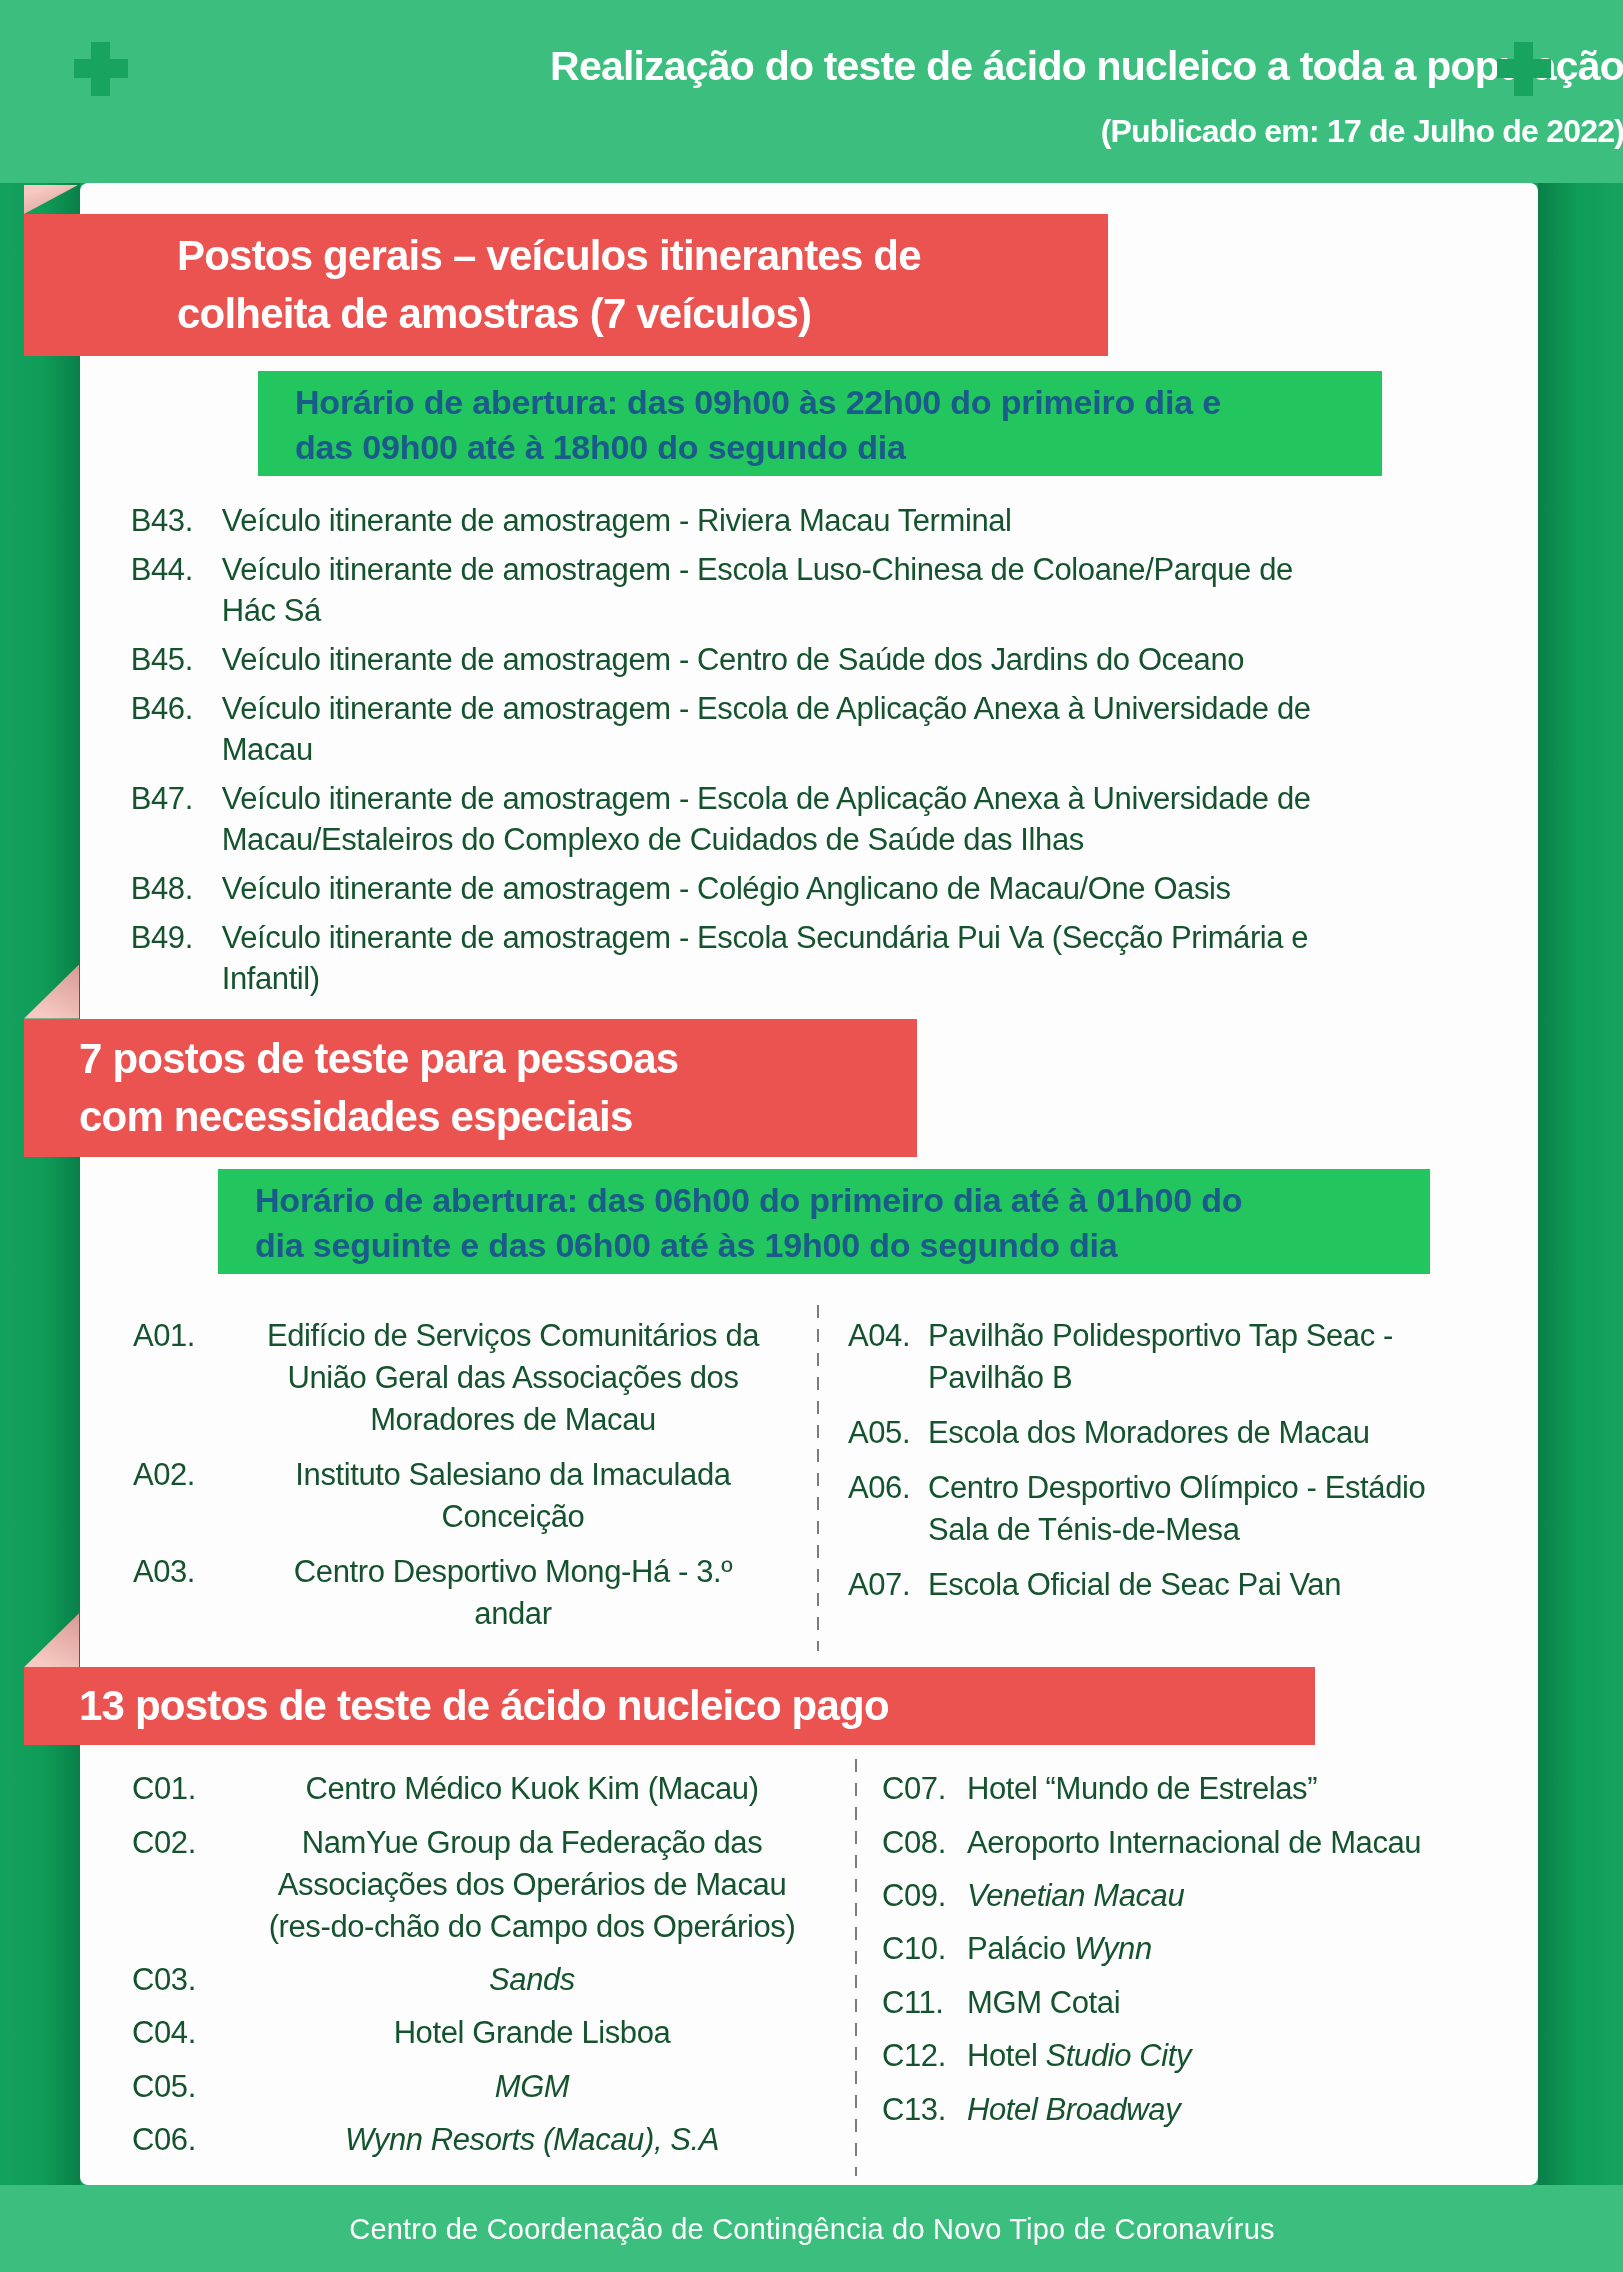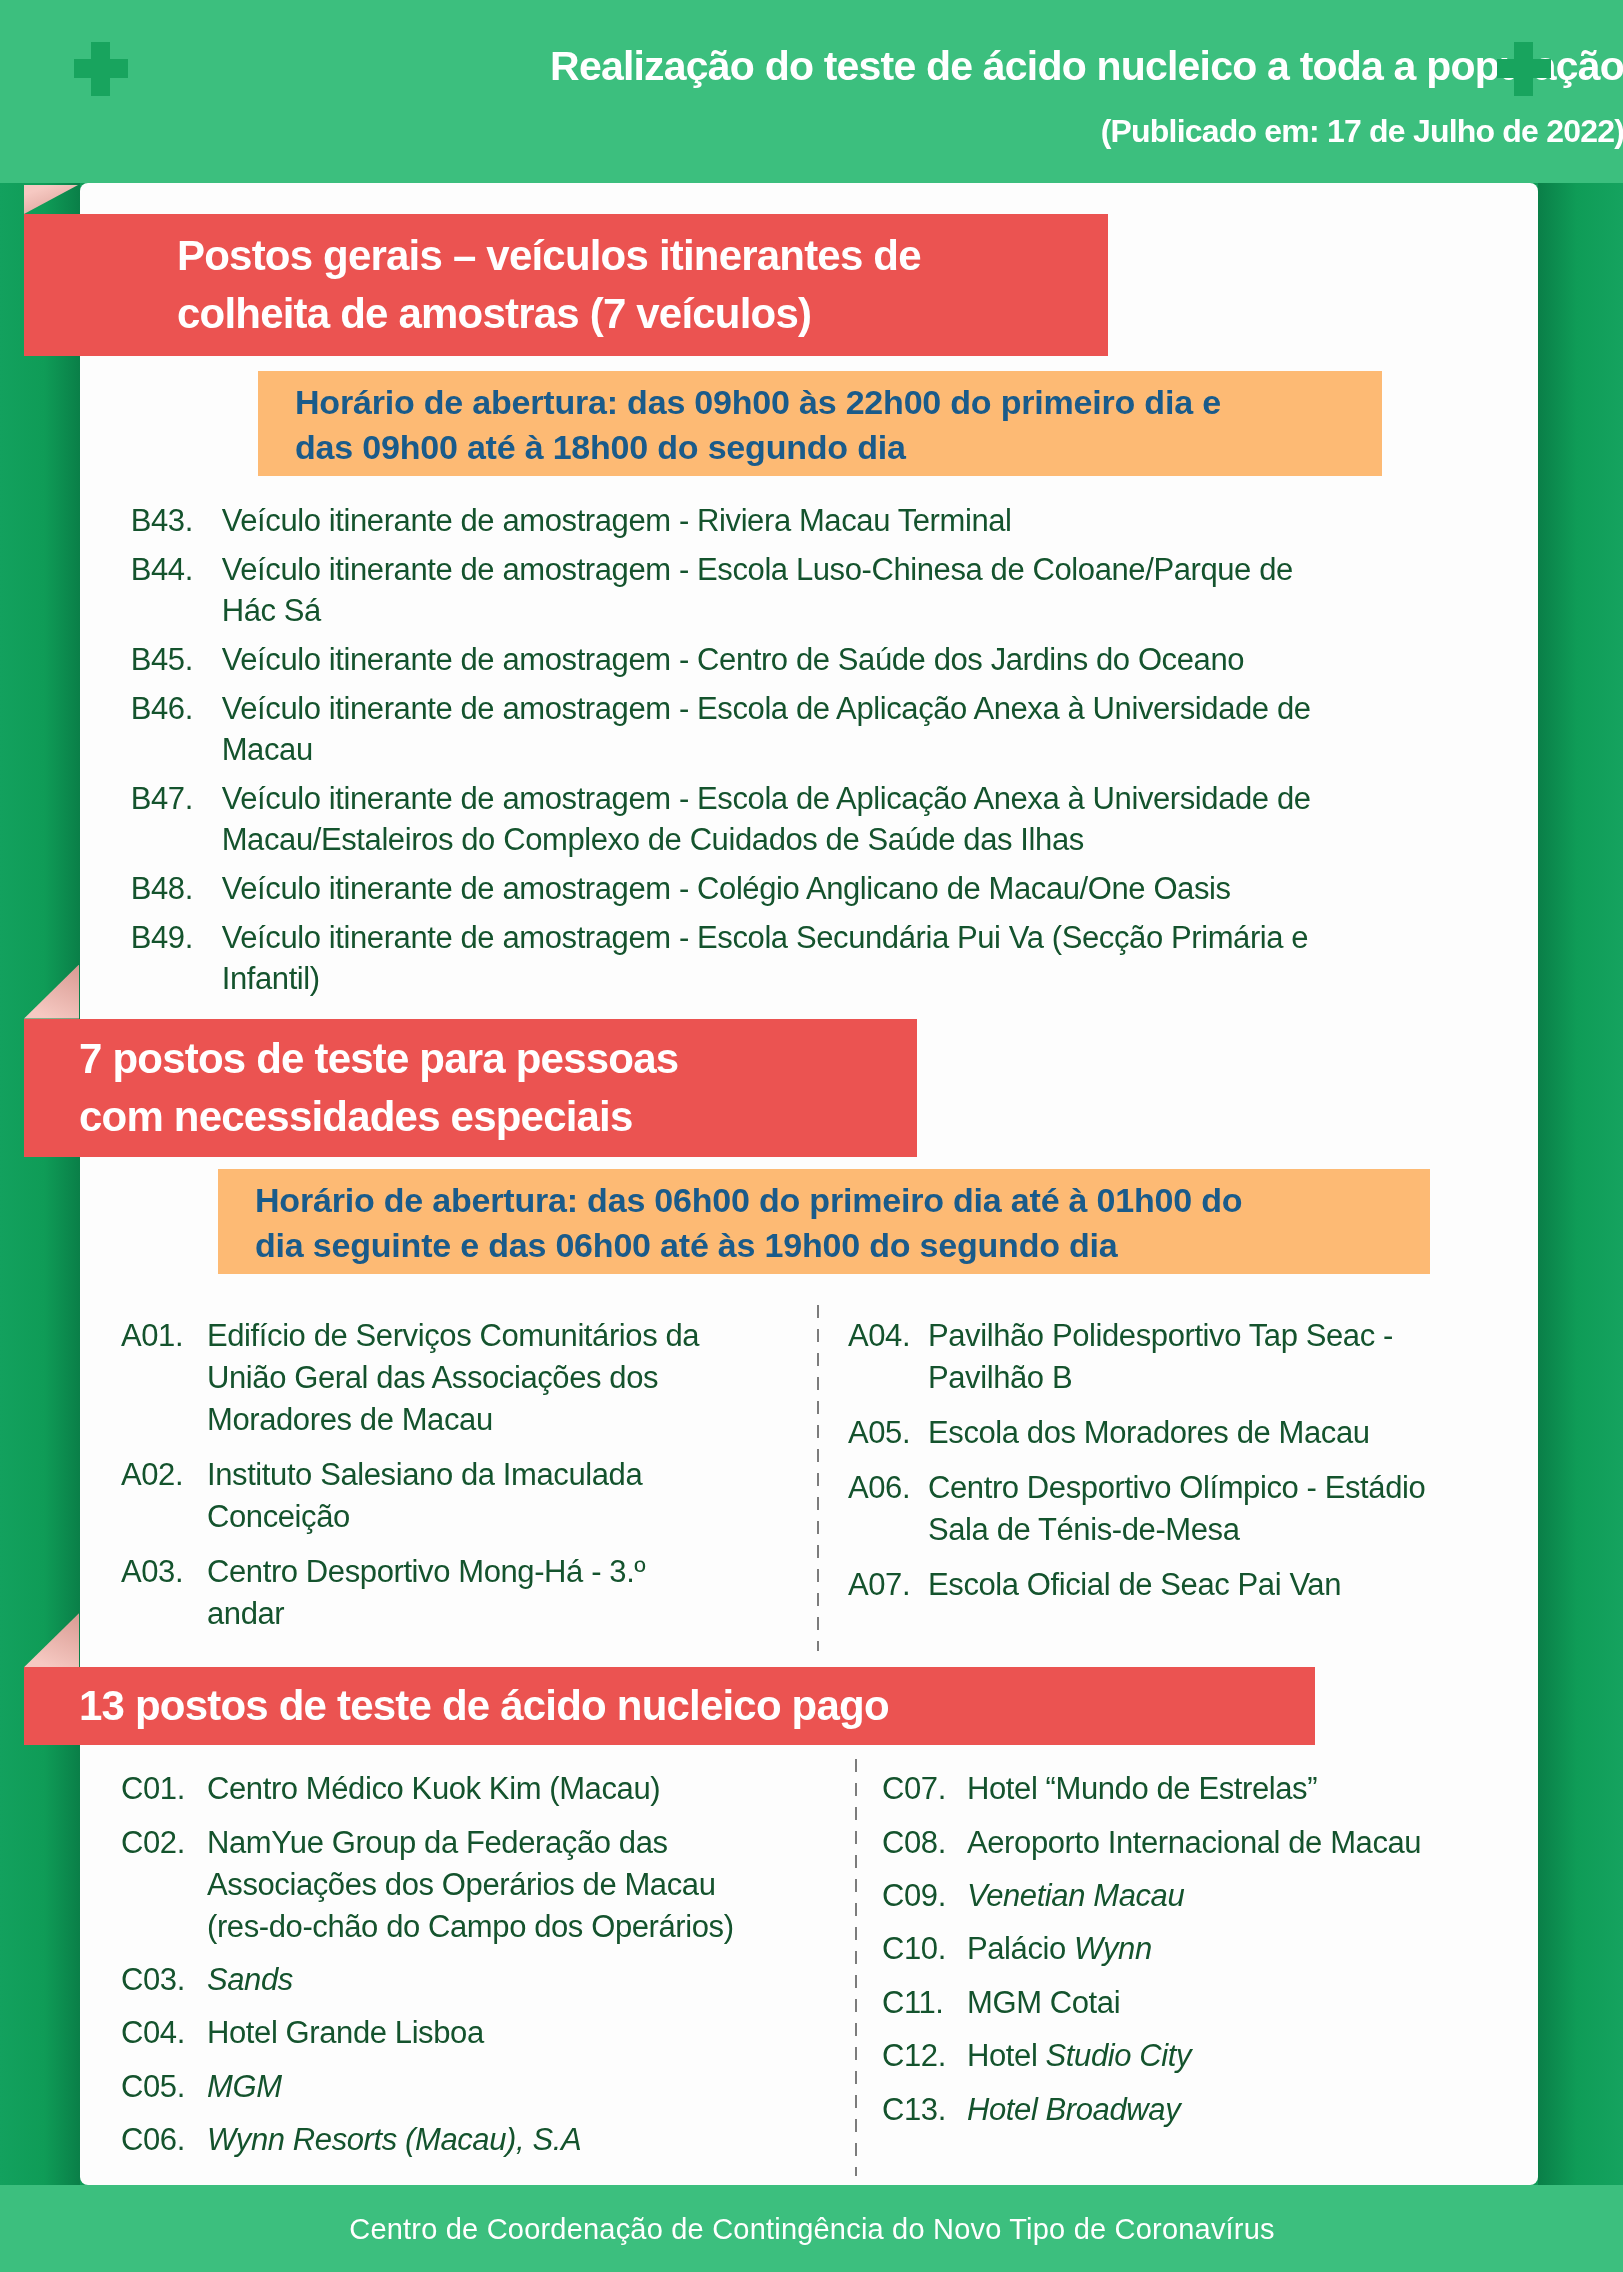--- a/index.html
+++ b/index.html
@@ -49,21 +49,21 @@
   .ribbon-2{margin-top:20px;width:893px;padding:11.4px 24px 11.4px 55px;}
   .ribbon-3{margin-top:19.5px;width:1291px;padding:13px 24px 13px 55px;line-height:52px;}
   .ribbon-2 .fold,.ribbon-3 .fold{
     top:-54px;width:55px;height:54px;
     background:linear-gradient(205deg,#d89a92 0%,#f6c9c2 85%);
     clip-path:polygon(100% 0,100% 100%,0 100%);
   }
 
   
   .hours{
-    background:#fdba74;color:#1a5b8a;font-weight:bold;
+    background:#22c55e;color:#1a5b8a;font-weight:bold;
     font-size:34px;line-height:45px;letter-spacing:-0.2px;
     box-sizing:border-box;padding:9px 37px;
   }
   .hours-1{margin-top:14.6px;margin-left:137px;width:1124px;height:105px;}
   .hours-2{margin-top:11.4px;margin-left:97px;width:1212px;height:105px;}
 
   
   .list{list-style:none;margin:0;padding:0;font-size:31px;line-height:41px;letter-spacing:-0.4px;color:#14532d;}
   .list li{display:grid;}
   .b-list{margin-top:24px;padding-left:9.7px;}
@@ -71,21 +71,21 @@
   .cols{display:grid;position:relative;margin-top:41px;}
   .cols .divider{
     position:absolute;top:-9.7px;bottom:-3.2px;width:2.4px;
     background:repeating-linear-gradient(180deg,#7c7c7c 0 13px,transparent 13px 24px);
   }
   .a-cols{grid-template-columns:698px 1fr;}
   .a-cols .divider{left:696px;}
   .c-cols{grid-template-columns:736px 1fr;margin-top:23px;}
   .c-cols .divider{left:734px;}
   .cols .list li{margin-bottom:13px;line-height:42px;}
-  .a-col-1 li,.c-col-1 li{grid-template-columns:86px 1fr;}
+  .a-col-1 li,.c-col-1 li{grid-template-columns:86px 1fr;text-align:center;}
   .a-col-2{padding-left:29px;}
   .a-col-2 li{grid-template-columns:80px 1fr;}
   .c-col-2{padding-left:25px;}
   .c-col-2 li{grid-template-columns:85px 1fr;}
   .c-cols .list li{margin-bottom:11.4px;}
   .it{font-style:italic;}
 
   
   .footer{
     height:88px;flex:none;background:#3cbf7e;color:#fff;

